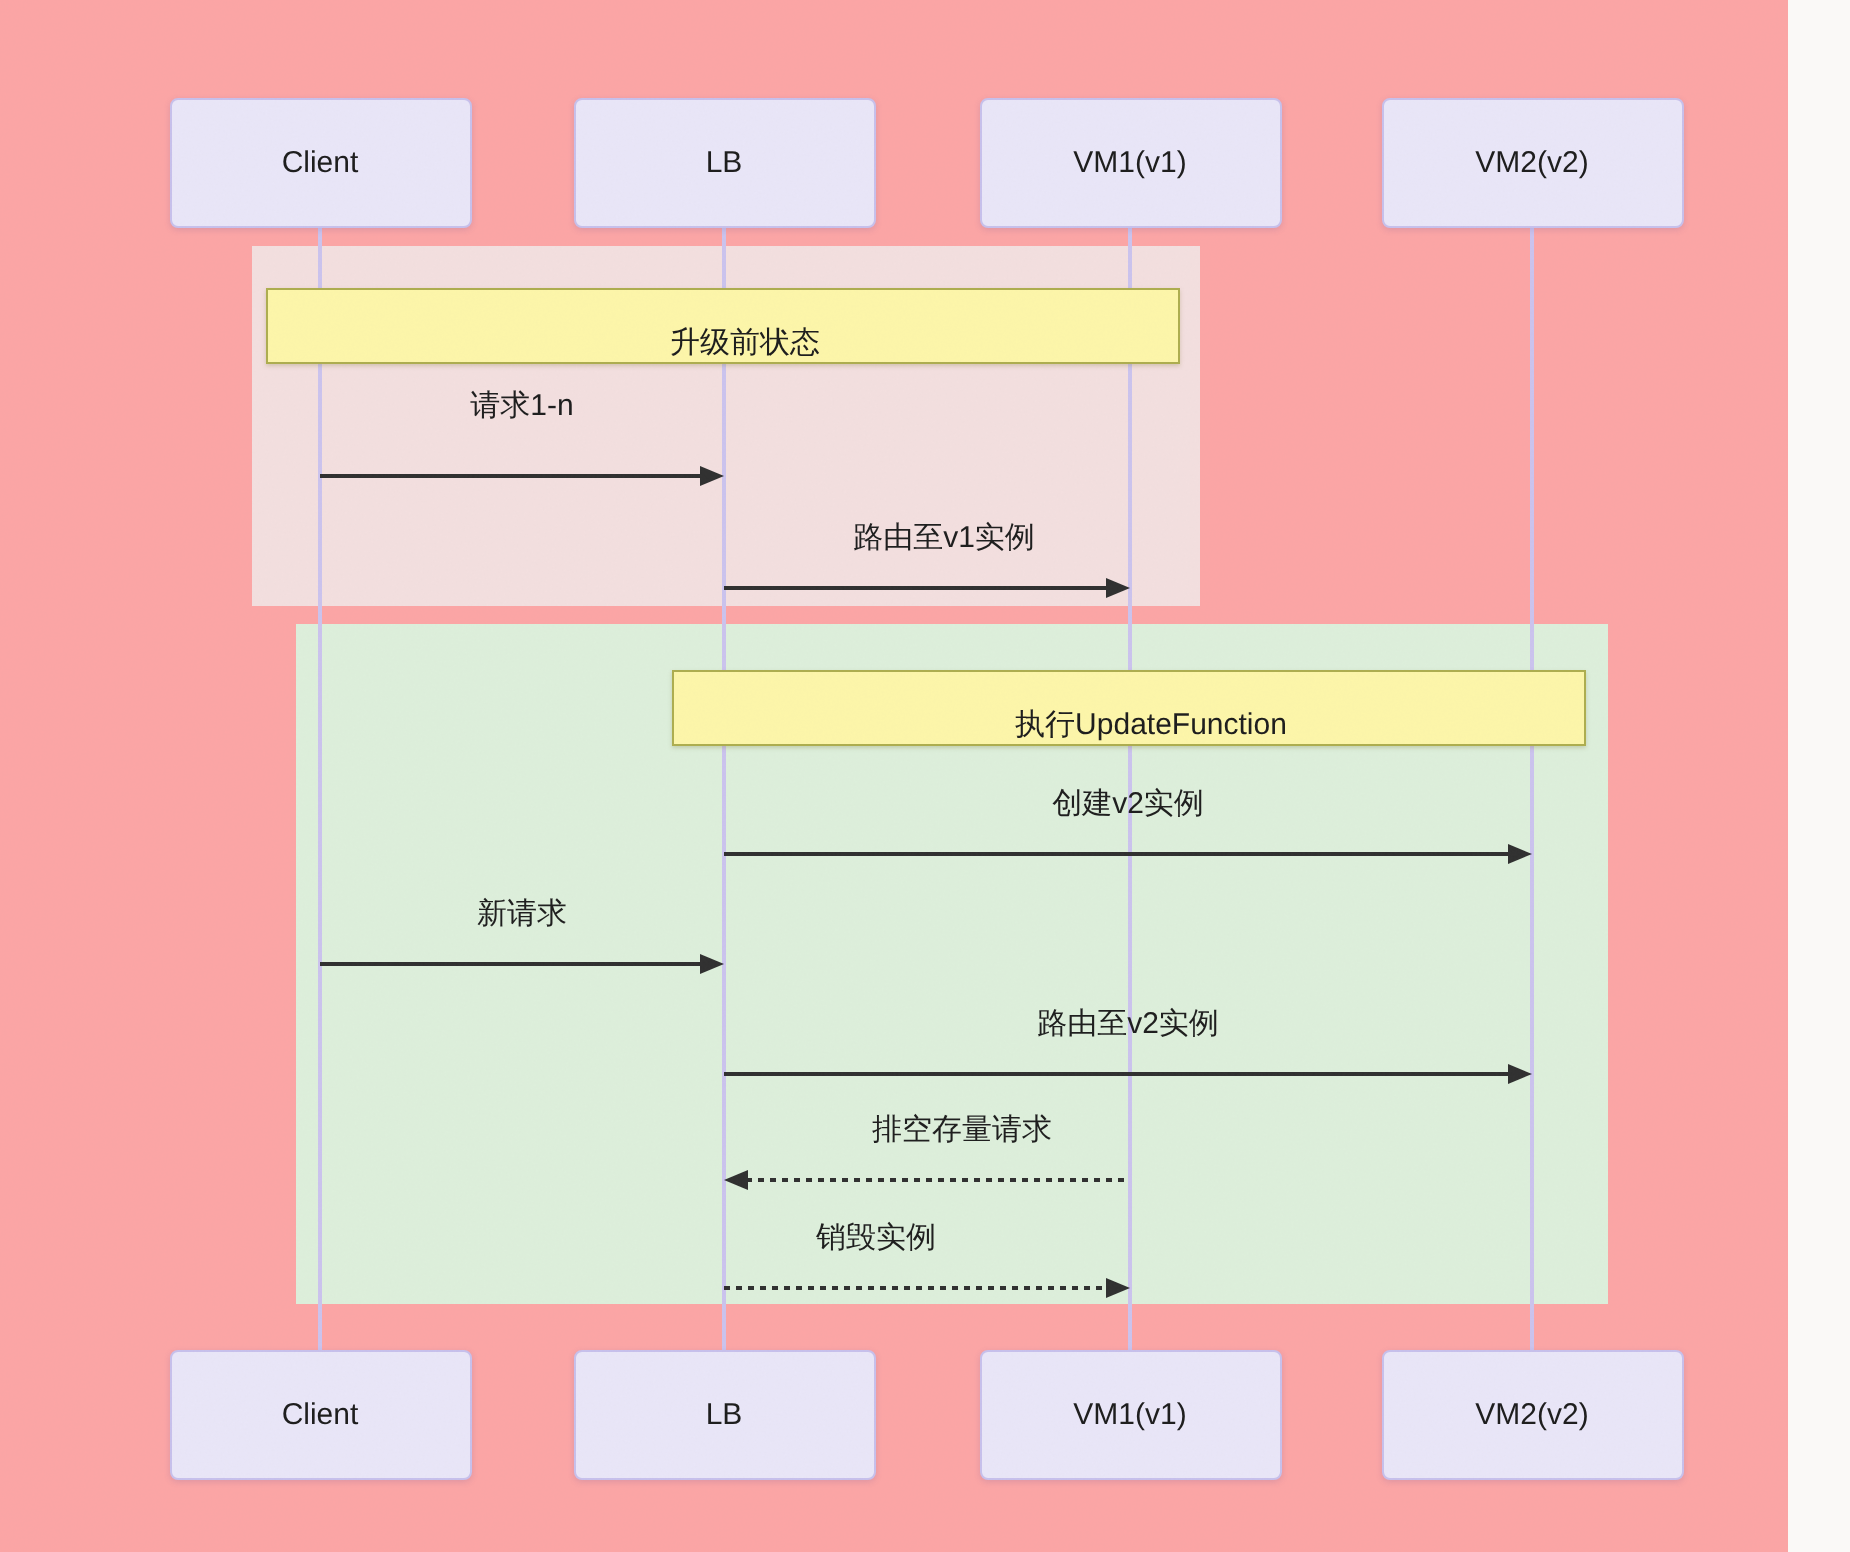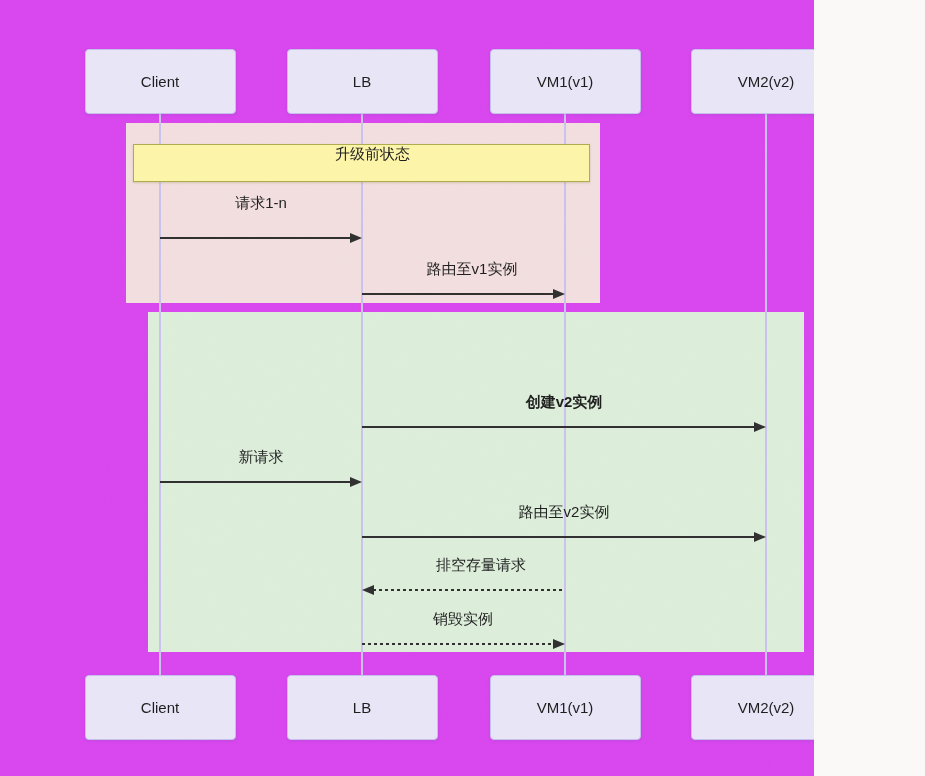--- a/index.html
+++ b/index.html
@@ -3,22 +3,22 @@
 <meta charset="utf-8">
 <style>
   html, body { margin: 0; padding: 0; }
   body {
     width: 925px; height: 776px;
     font-family: "Liberation Sans", "DejaVu Sans", sans-serif;
     background: #faf9f7;
   }
   .stage {
     position: relative;
-    width: 814px; height: 776px;
-    background: #d946ef;
+    width: 894px; height: 776px;
+    background: #fca5a5;
     overflow: hidden;
   }
   .lifeline {
     position: absolute;
     width: 2px;
     background: #cbc3ee;
     z-index: 2;
   }
   .group-rect {
     position: absolute;
@@ -38,21 +38,21 @@
     color: #1c1c1c;
     box-shadow: 0 1px 3px rgba(90, 80, 150, 0.18);
     z-index: 3;
   }
   .note-box {
     position: absolute;
     background: #fdf6a9;
     border: 1px solid #adad4e;
     box-sizing: border-box;
     display: flex;
-    align-items: flex-start;
+    align-items: flex-end;
     justify-content: center;
     font-size: 15px;
     color: #1c1c1c;
     box-shadow: 0 1px 2px rgba(120, 110, 40, 0.25);
     z-index: 4;
     padding-left: 22px;
   }
   .message { position: absolute; z-index: 4; }
   .message-label {
     position: absolute;
@@ -124,48 +124,51 @@
     <div class="lifeline" style="left: 765px; top: 114px; height: 562px;"></div>
     <div class="actor-box" style="left: 690.5px; top: 49px;">
       <span>VM2(v2)</span>
     </div>
     <div class="actor-box" style="left: 690.5px; top: 675px;">
       <span>VM2(v2)</span>
     </div>
     <div class="note-box" style="left: 133px; top: 144px; width: 457px; height: 38px;">
       <span>升级前状态</span>
     </div>
+    <div class="note-box" style="left: 336px; top: 335px; width: 457px; height: 38px;">
+      <span>执行UpdateFunction</span>
+    </div>
     <div class="message" style="left: 0px; top: 0px;">
       <div class="message-label" style="left: 261px; top: 203px;">请求1-n</div>
       <div class="message-line" style="left: 160px; top: 237px; width: 191px;"></div>
       <div class="arrowhead right" style="left: 350px; top: 233px;"></div>
     </div>
     <div class="message" style="left: 0px; top: 0px;">
       <div class="message-label" style="left: 472px; top: 269px;">路由至v1实例</div>
       <div class="message-line" style="left: 362px; top: 293px; width: 192px;"></div>
       <div class="arrowhead right" style="left: 553px; top: 289px;"></div>
     </div>
     <div class="message" style="left: 0px; top: 0px;">
-      <div class="message-label" style="left: 564px; top: 402px; font-weight: bold;">创建v2实例</div>
+      <div class="message-label" style="left: 564px; top: 402px;">创建v2实例</div>
       <div class="message-line" style="left: 362px; top: 426px; width: 393px;"></div>
       <div class="arrowhead right" style="left: 754px; top: 422px;"></div>
     </div>
     <div class="message" style="left: 0px; top: 0px;">
       <div class="message-label" style="left: 261px; top: 457px;">新请求</div>
       <div class="message-line" style="left: 160px; top: 481px; width: 191px;"></div>
       <div class="arrowhead right" style="left: 350px; top: 477px;"></div>
     </div>
     <div class="message" style="left: 0px; top: 0px;">
       <div class="message-label" style="left: 564px; top: 512px;">路由至v2实例</div>
       <div class="message-line" style="left: 362px; top: 536px; width: 393px;"></div>
       <div class="arrowhead right" style="left: 754px; top: 532px;"></div>
     </div>
     <div class="message" style="left: 0px; top: 0px;">
       <div class="message-label" style="left: 481px; top: 565px;">排空存量请求</div>
       <div class="message-line dashed" style="left: 373px; top: 589px; width: 192px;"></div>
       <div class="arrowhead left" style="left: 362px; top: 585px;"></div>
     </div>
     <div class="message" style="left: 0px; top: 0px;">
-      <div class="message-label" style="left: 463px; top: 619px; font-family: Liberation Mono, monospace;">销毁实例</div>
+      <div class="message-label" style="left: 438px; top: 619px; font-family: Liberation Mono, monospace;">销毁实例</div>
       <div class="message-line dashed" style="left: 362px; top: 643px; width: 192px;"></div>
       <div class="arrowhead right" style="left: 553px; top: 639px;"></div>
     </div>
   </div>
 
 </body></html>

